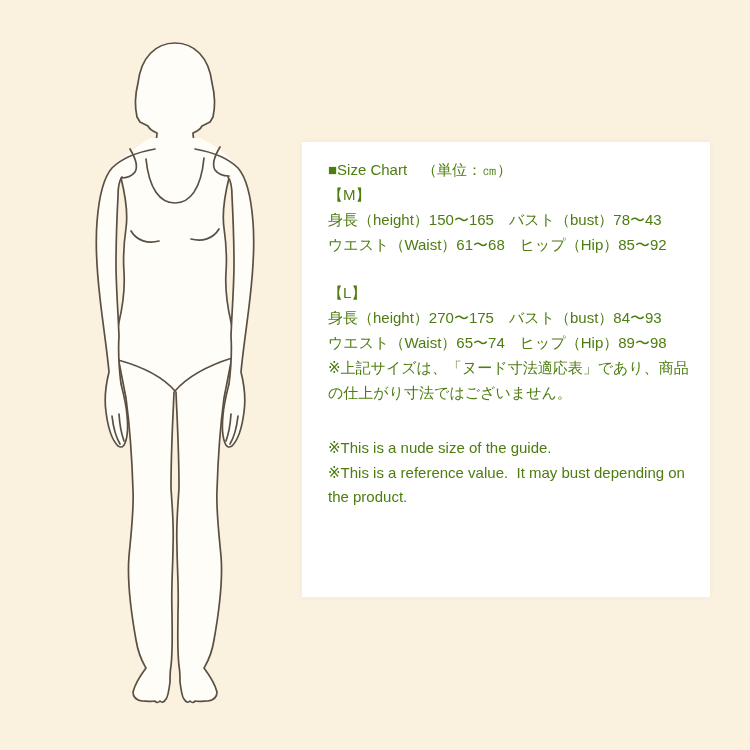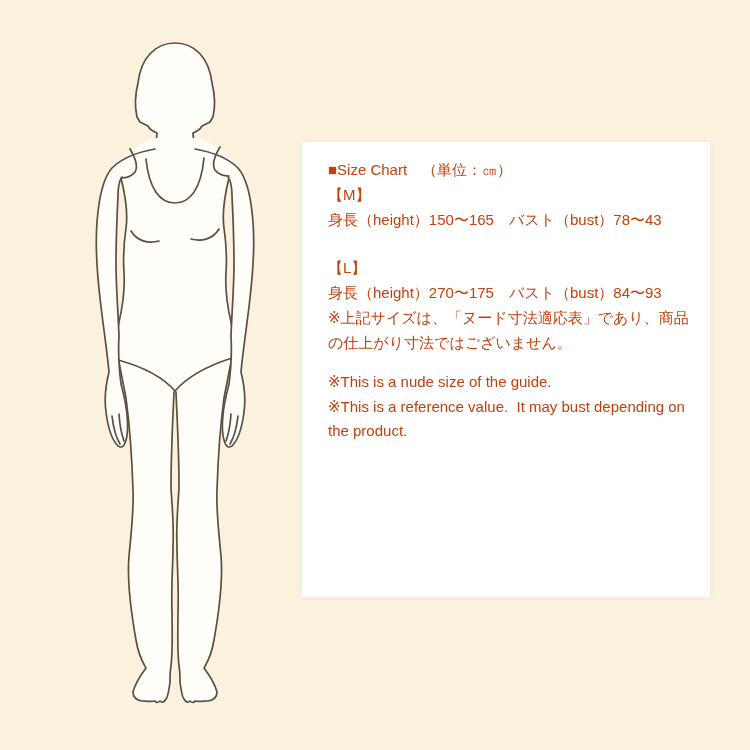--- a/index.html
+++ b/index.html
@@ -17,31 +17,31 @@
     position:absolute;left:0;top:0;width:350px;height:750px;
   }
   .panel{
     position:absolute;
     left:302px;top:142px;
     width:408px;height:455px;
     background:#ffffff;
     box-shadow:0 0 6px rgba(120,100,60,0.06);
     box-sizing:border-box;
     padding:15px 18px 0 26px;
-    color:#c2410c;
+    color:#4d7c0f;
   }
   .line{
     font-size:15px;
     line-height:25px;
     white-space:pre-wrap;
   }
   .chart-title{font-weight:500;}
   .block-gap-l{margin-top:23px;}
   .block-gap-note{}
-  .block-gap-en{margin-top:15px;}
+  .block-gap-en{margin-top:31px;}
   .en-note{line-height:24.5px;}
 </style>
 </head>
 <body>
 
 <div class="canvas">
 
   <div class="figure-wrap">
     <svg width="350" height="750" viewBox="0 0 350 750">
       <g fill="none" stroke="#5a4f43" stroke-width="1.7" stroke-linecap="round" stroke-linejoin="round">
@@ -241,25 +241,27 @@
     </svg>
   </div>
 
   <div class="panel">
 
     <div class="line chart-title">■Size Chart　（単位：㎝）</div>
 
     <div>
       <div class="line">【M】</div>
       <div class="line">身長（height）150〜165　バスト（bust）78〜43</div>
+      <div class="line">ウエスト（Waist）61〜68　ヒップ（Hip）85〜92</div>
     </div>
 
     <div class="block-gap-l">
       <div class="line">【L】</div>
       <div class="line">身長（height）270〜175　バスト（bust）84〜93</div>
+      <div class="line">ウエスト（Waist）65〜74　ヒップ（Hip）89〜98</div>
     </div>
 
     <div class="block-gap-note">
       <div class="line">※上記サイズは、「ヌード寸法適応表」であり、商品の仕上がり寸法ではございません。</div>
     </div>
 
     <div class="block-gap-en">
       <div class="line en-note">※This is a nude size of the guide.</div>
       <div class="line en-note">※This is a reference value.  It may bust depending on the product.</div>
     </div>

